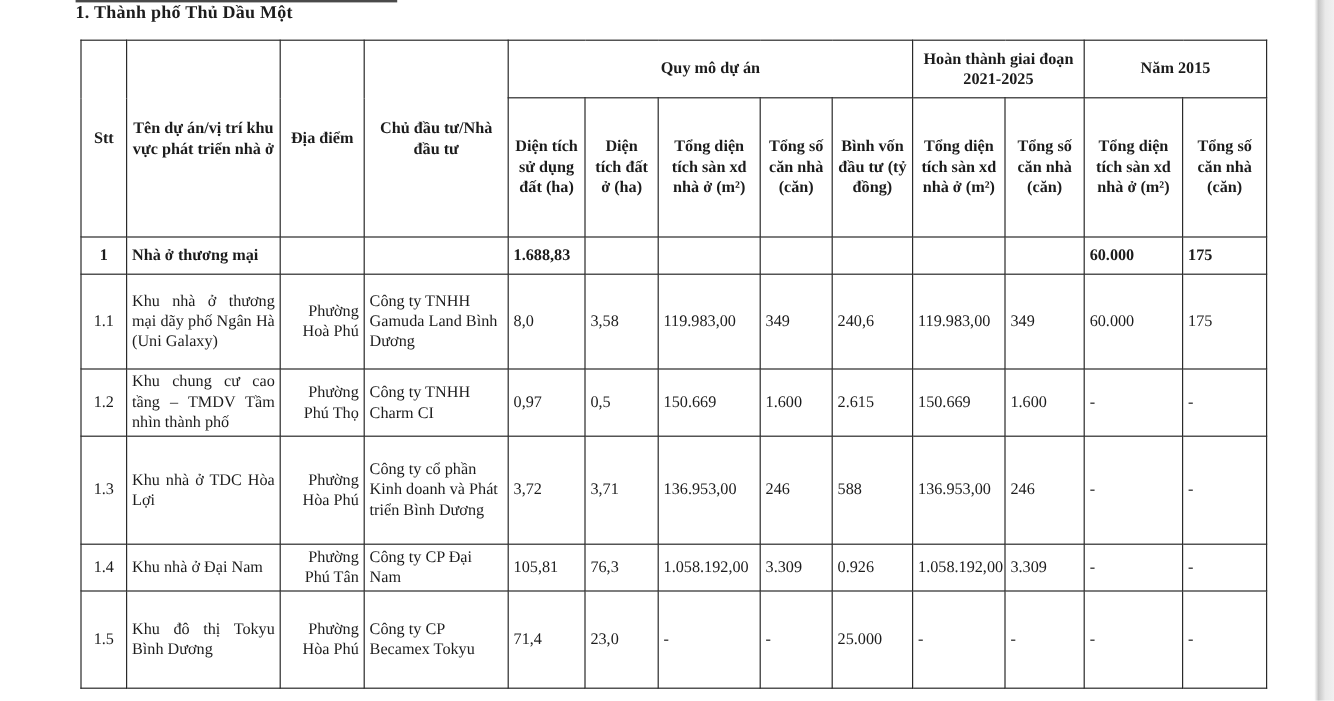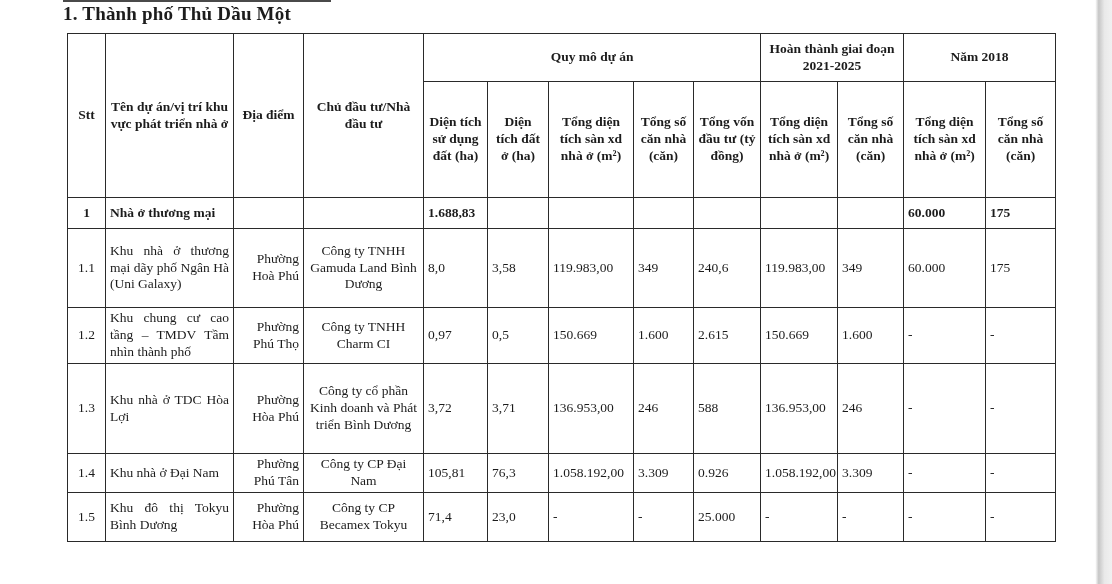--- a/index.html
+++ b/index.html
@@ -8,45 +8,45 @@
     background:#ffffff;color:#1c1c1c;
     font-family:"Liberation Serif","DejaVu Serif",serif;
   }
   .page{position:absolute;inset:0;}
   .top-artifact{
     position:absolute;left:63px;top:0;width:268px;height:2px;
     background:#2a2a2a;opacity:.85;
   }
   .page-title{
     position:absolute;left:63px;top:3px;
-    font-size:19px;font-weight:bold;letter-spacing:.2px;white-space:nowrap;
+    font-size:15px;font-weight:bold;letter-spacing:.2px;white-space:nowrap;
   }
   table.doc{
     position:absolute;left:67px;top:33px;width:988px;
     border-collapse:collapse;table-layout:fixed;
   }
   table.doc th, table.doc td{
     border:1px solid #2a2a2a;
     font-size:13.5px;line-height:1.25;
     vertical-align:middle;overflow:hidden;
     padding:2px 4px;
   }
   table.doc th{font-weight:bold;text-align:center;}
   tr.hr1{height:48px;}
   tr.hr2{height:116px;}
   tr.r0{height:31px;}
   tr.r1{height:79px;}
   tr.r2{height:56px;}
   tr.r3{height:90px;}
   tr.r4{height:39px;}
-  tr.r5{height:49px;}
+  tr.r5{height:81px;}
   td.c-stt{text-align:center;}
   td.c-name{text-align:justify;padding:3px 8px;}
   td.c-loc{text-align:right;}
-  td.c-inv{text-align:center;padding:2px 3px;}
+  td.c-inv{text-align:left;padding:2px 3px;}
   td.c-num{text-align:left;padding-right:7px;}
   tr.bold-row td{font-weight:bold;}
   tr.bold-row td.c-name{text-align:left;}
   .right-edge-strip{
     position:absolute;top:0;right:0;width:19px;height:584px;
     background:linear-gradient(to right,#ffffff 0%,#ffffff 12%,#c6c6c6 30%,#e9e9e9 60%,#f1f1f1 100%);
   }
 </style>
 </head>
 <body>
@@ -74,28 +74,28 @@
         <col style="width:70px">
     </colgroup>
     <thead>
       <tr class="hr1">
         <th rowspan="2">Stt</th>
         <th rowspan="2">Tên dự án/vị trí khu vực phát triển nhà ở</th>
         <th rowspan="2">Địa điểm</th>
         <th rowspan="2">Chủ đầu tư/Nhà đầu tư</th>
         <th colspan="5">Quy mô dự án</th>
         <th colspan="2">Hoàn thành giai đoạn 2021-2025</th>
-        <th colspan="2">Năm 2018</th>
+        <th colspan="2">Năm 2015</th>
       </tr>
       <tr class="hr2">
         <th>Diện tích sử dụng đất (ha)</th>
         <th>Diện tích đất ở (ha)</th>
         <th>Tổng diện tích sàn xd nhà ở (m²)</th>
         <th>Tổng số căn nhà (căn)</th>
-        <th>Tổng vốn đầu tư (tỷ đồng)</th>
+        <th>Bình vốn đầu tư (tỷ đồng)</th>
         <th>Tổng diện tích sàn xd nhà ở (m²)</th>
         <th>Tổng số căn nhà (căn)</th>
         <th>Tổng diện tích sàn xd nhà ở (m²)</th>
         <th>Tổng số căn nhà (căn)</th>
       </tr>
     </thead>
     <tbody>
       <tr class="r0 bold-row">
         <td class="c-stt">1</td>
         <td class="c-name">Nhà ở thương mại</td>

